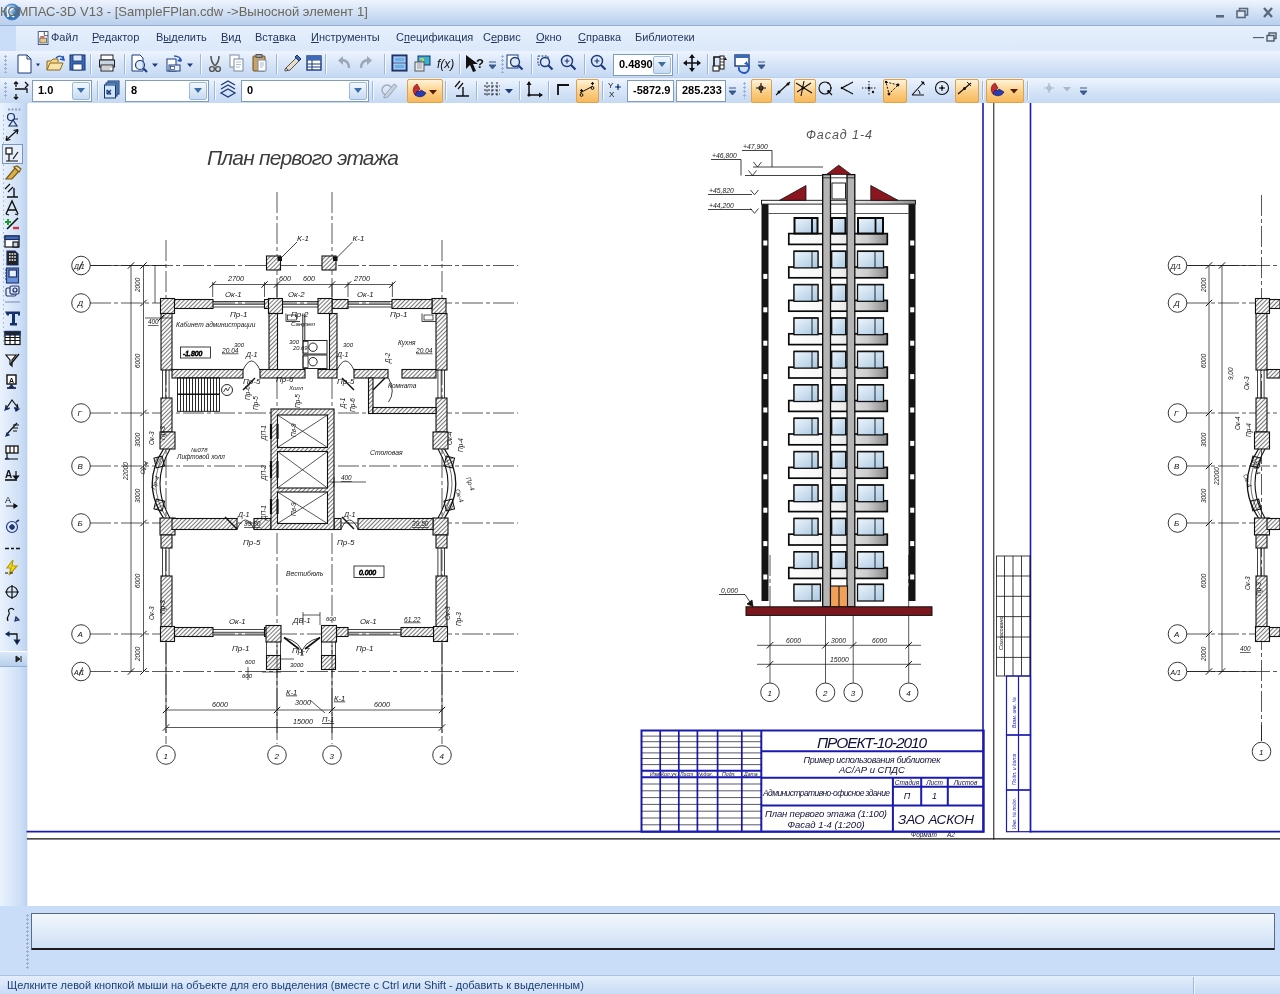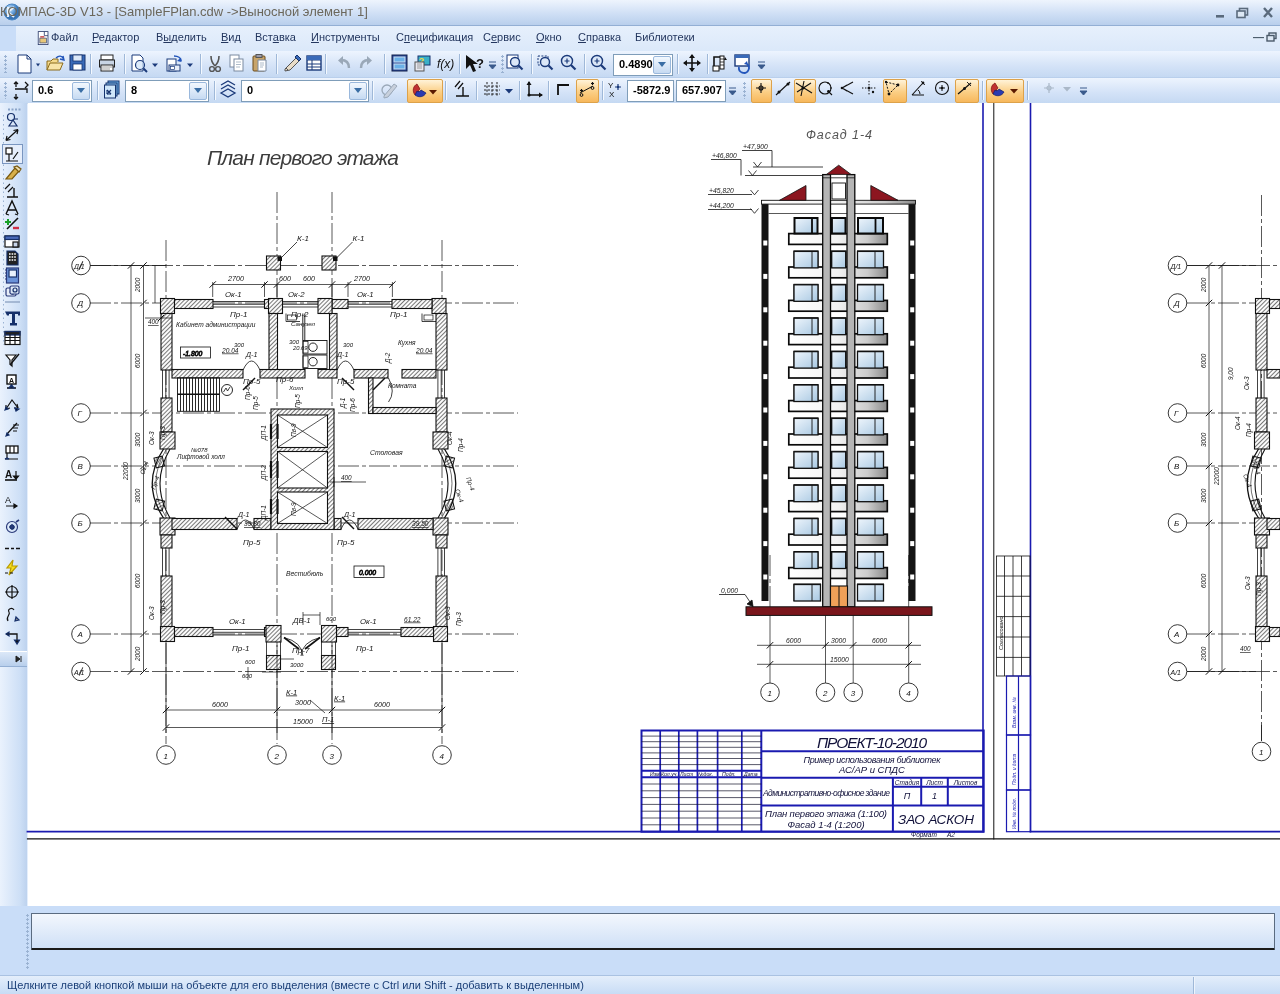--- a/index.html
+++ b/index.html
@@ -362,36 +362,36 @@
 <g transform="translate(1040,2)">
         <path d="M9 3v10m-5-5h10" stroke="#aab8c8" stroke-width="1.2"></path>
         <circle cx="9" cy="8" r="2" fill="none" stroke="#aab8c8" stroke-width="1.2"></circle>
       </g>
 <path d="M1063 9l8 0-4 4.5z" fill="#aab8c8"></path>
 <g class="chev" transform="translate(1080,7)">
         <path d="M0 3h7M0 6l3.5 4L7 6z" stroke="#3a5a8c" fill="#3a5a8c"></path>
       </g>
 </svg>
 <div class="cmb" style="left:32px;top:2px;width:58px">
-      <span>0.6</span>
+      <span>1.0</span>
       <div class="dd"></div>
     </div>
 <div class="cmb" style="left:125px;top:2px;width:82px">
       <span>8</span>
       <div class="dd"></div>
     </div>
 <div class="cmb" style="left:241px;top:2px;width:126px">
       <span>0</span>
       <div class="dd"></div>
     </div>
 <div class="cmb" style="left:627px;top:2px;width:45px">
       <span>-5872.9</span>
     </div>
 <div class="cmb" style="left:676px;top:2px;width:48px">
-      <span>657.907</span>
+      <span>285.233</span>
     </div>
 </div>
 <div id="lefttb">
 <svg width="27" height="600" style="position:absolute;left:0;top:0">
 <g fill="none" stroke="#16306a" stroke-width="1.2">
 <path d="M8 6.5h2m1.5 0h2m1.5 0h2m1.5 0h2" stroke="#8aa4c8" stroke-width="2"></path>
 <path d="M3.5 12v230" stroke="#9ab2d2" stroke-width="1" stroke-dasharray="1.5 3"></path>
 <g transform="translate(4,8)">
           <circle cx="7" cy="6" r="3.5"></circle>
           <path d="M10 8l4 0M9 9l4 6h-8z"></path>

